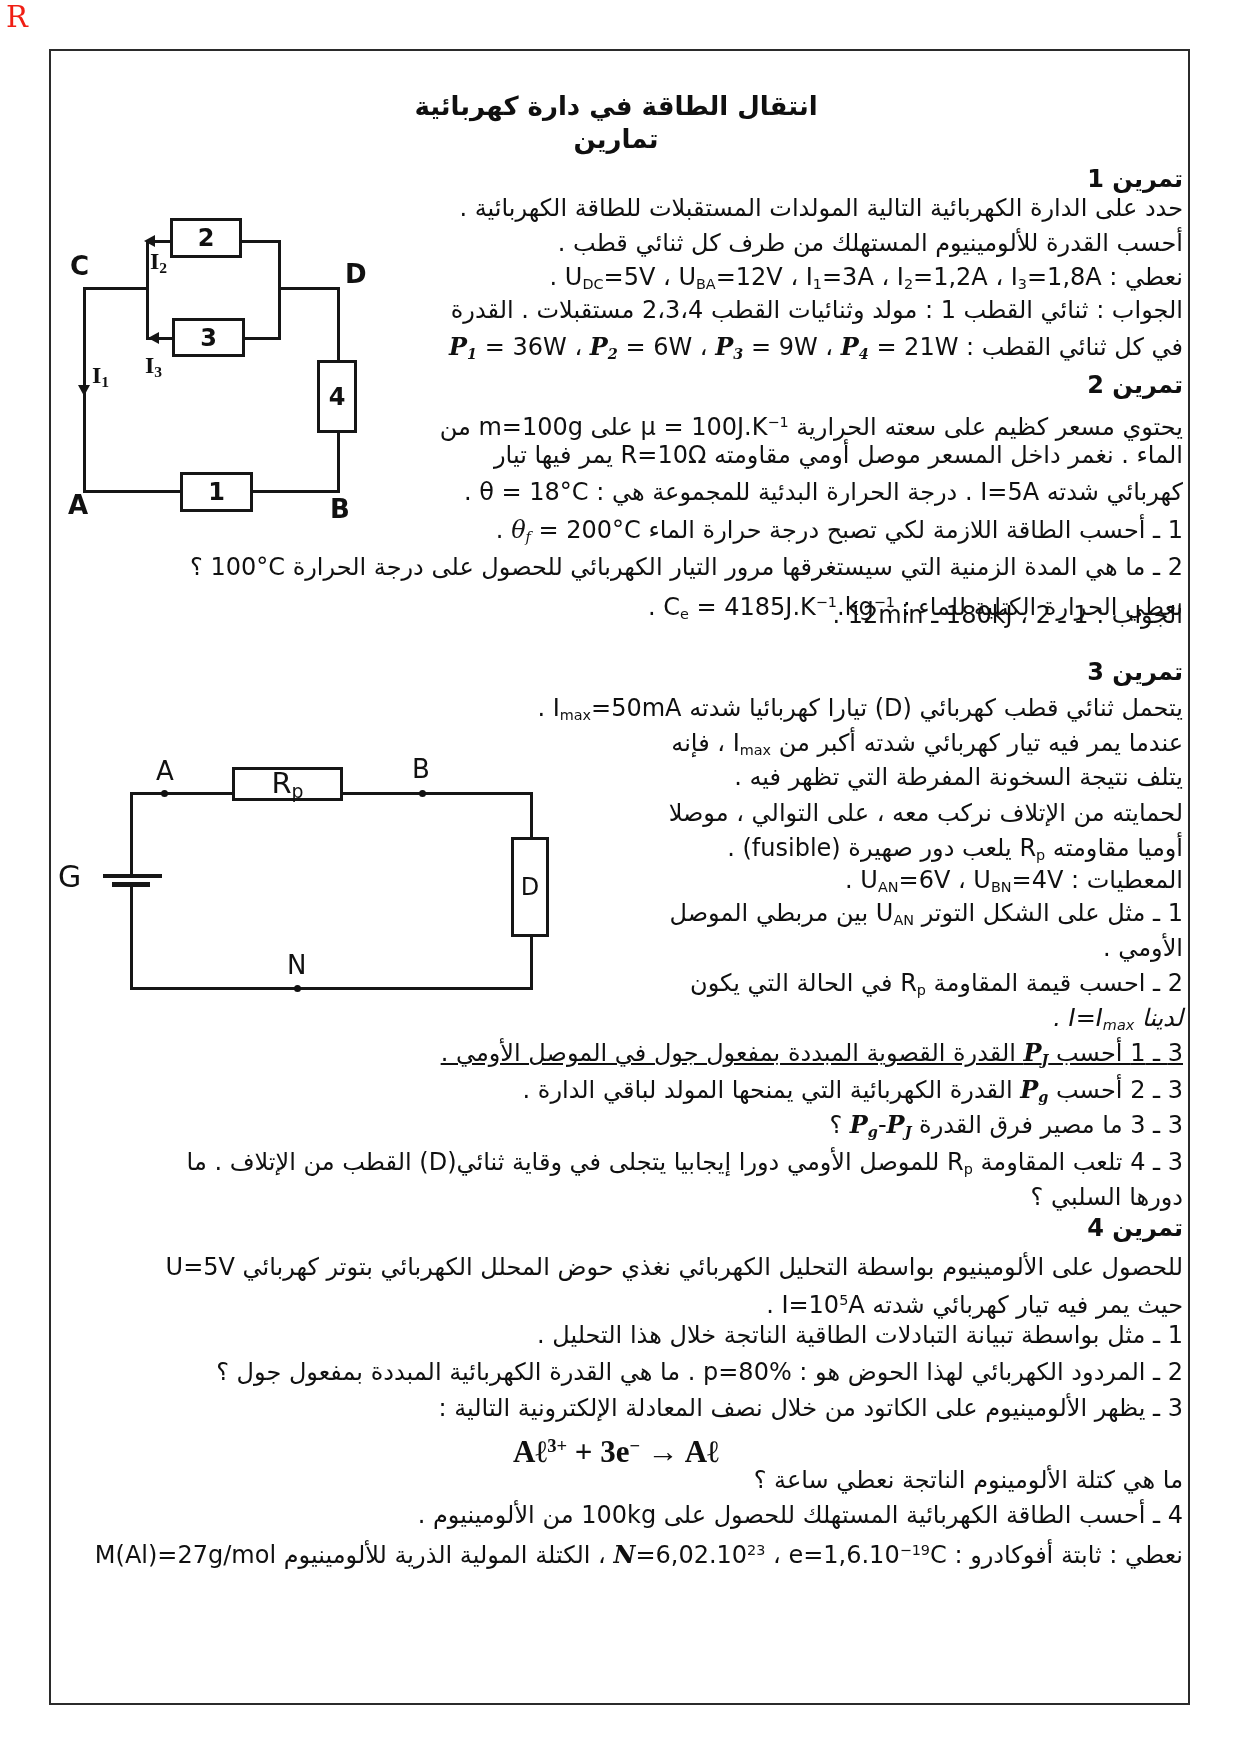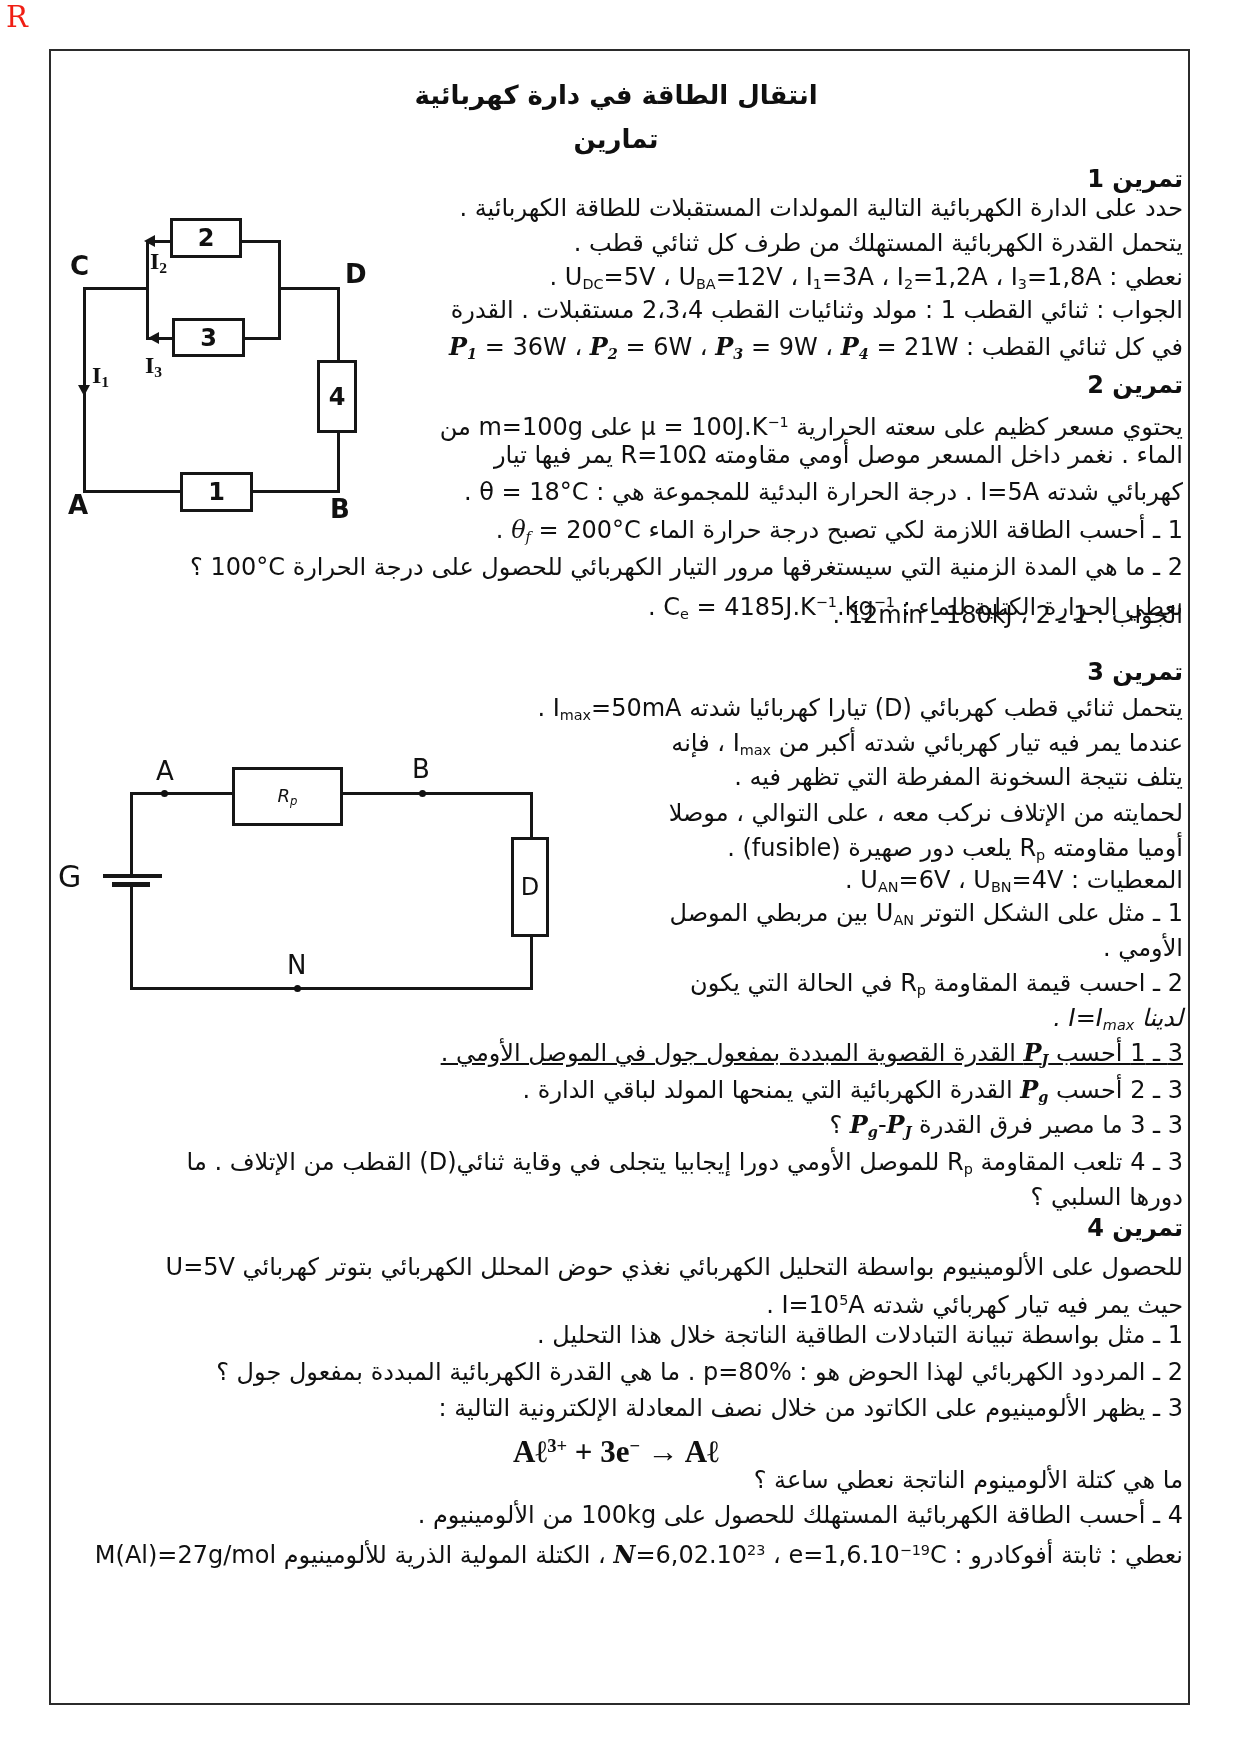--- a/index.html
+++ b/index.html
@@ -44,25 +44,25 @@
 </style>
 </head>
 <body>
 
 <div class="page">
 
   <div class="corner-r">R</div>
   <div class="frame"></div>
 
   <div id="lines">
-      <div class="line bold center t1" style="top: 76px;"><span>انتقال الطاقة في دارة كهربائية</span></div>
+      <div class="line bold center t1" style="top: 87px;"><span>انتقال الطاقة في دارة كهربائية</span></div>
       <div class="line bold center t1" style="top: 120px;"><span>تمارين</span></div>
       <div class="line bold" style="top: 160px;"><span>تمرين 1</span></div>
       <div class="line" style="top: 189px;"><span>حدد على الدارة الكهربائية التالية المولدات المستقبلات للطاقة الكهربائية .</span></div>
-      <div class="line" style="top: 224px;"><span>يتحمل القدرة الكهربائية المستهلك من طرف كل ثنائي قطب .</span></div>
+      <div class="line" style="top: 224px;"><span>أحسب القدرة للألومينيوم المستهلك من طرف كل ثنائي قطب .</span></div>
       <div class="line" style="top: 258px;"><span>نعطي : </span><span class="ltr">U</span><span class="ltr sub">DC</span><span class="ltr">=5V</span><span> ، </span><span class="ltr">U</span><span class="ltr sub">BA</span><span class="ltr">=12V</span><span> ، </span><span class="ltr">I</span><span class="ltr sub">1</span><span class="ltr">=3A</span><span> ، </span><span class="ltr">I</span><span class="ltr sub">2</span><span class="ltr">=1,2A</span><span> ، </span><span class="ltr">I</span><span class="ltr sub">3</span><span class="ltr">=1,8A</span><span> .</span></div>
       <div class="line" style="top: 291px;"><span>الجواب : ثنائي القطب 1 : مولد وثنائيات القطب 2،3،4 مستقبلات . القدرة</span></div>
       <div class="line" style="top: 328px;"><span>في كل ثنائي القطب : </span><span class="scr">P</span><span class="scr sub">1</span><span class="ltr"> = 36W</span><span> ، </span><span class="scr">P</span><span class="scr sub">2</span><span class="ltr"> = 6W</span><span> ، </span><span class="scr">P</span><span class="scr sub">3</span><span class="ltr"> = 9W</span><span> ، </span><span class="scr">P</span><span class="scr sub">4</span><span class="ltr"> = 21W</span></div>
       <div class="line bold" style="top: 366px;"><span>تمرين 2</span></div>
       <div class="line" style="top: 403px;"><span>يحتوي مسعر كظيم على سعته الحرارية </span><span class="ltr">μ = 100J.K</span><span class="ltr sup">−1</span><span> على </span><span class="ltr">m=100g</span><span> من</span></div>
       <div class="line" style="top: 436px;"><span>الماء . نغمر داخل المسعر موصل أومي مقاومته </span><span class="ltr">R=10Ω</span><span> يمر فيها تيار</span></div>
       <div class="line" style="top: 473px;"><span>كهربائي شدته </span><span class="ltr">I=5A</span><span> . درجة الحرارة البدئية للمجموعة هي : </span><span class="ltr">θ = 18°C</span><span> .</span></div>
       <div class="line" style="top: 511px;"><span>1 ـ أحسب الطاقة اللازمة لكي تصبح درجة حرارة الماء </span><span class="itl">θ</span><span class="itl sub">f</span><span class="ltr"> = 200°C</span><span> .</span></div>
       <div class="line" style="top: 548px;"><span>2 ـ ما هي المدة الزمنية التي سيستغرقها مرور التيار الكهربائي للحصول على درجة الحرارة </span><span class="ltr">100°C</span><span> ؟</span></div>
       <div class="line" style="top: 583px;"><span>نعطي الحرارة الكتلية للماء : </span><span class="ltr">C</span><span class="ltr sub">e</span><span class="ltr"> = 4185J.K</span><span class="ltr sup">−1</span><span class="ltr">.kg</span><span class="ltr sup">−1</span><span> .</span></div>
@@ -144,21 +144,21 @@
     <div class="wire" style="left:80px;top:102px;width:403px;height:3px;"></div>
     <div class="wire" style="left:480px;top:102px;width:3px;height:46px;"></div>
     <div class="wire" style="left:480px;top:246px;width:3px;height:54px;"></div>
     <div class="wire" style="left:80px;top:297px;width:403px;height:3px;"></div>
     <div class="wire" style="left:80px;top:102px;width:3px;height:82px;"></div>
     <div class="wire" style="left:80px;top:197px;width:3px;height:103px;"></div>
 
     <div class="wire" style="left:53px;top:184px;width:59px;height:4px;"></div>
     <div class="wire" style="left:62px;top:192px;width:38px;height:5px;"></div>
 
-    <div class="cbox" style="left:182px;top:77px;width:111px;height:59px;font-size:18px;font-style:italic;">
+    <div class="cbox" style="left:182px;top:77px;width:111px;height:34px;font-size:29px;">
       <span><span>R</span><span class="csub">p</span></span>
     </div>
     <div class="cbox" style="left:461px;top:147px;width:38px;height:100px;">
       <span>D</span>
     </div>
 
     <div class="dot" style="left:111px;top:100px;"></div>
     <div class="dot" style="left:369px;top:100px;"></div>
     <div class="dot" style="left:244px;top:295px;"></div>
 

